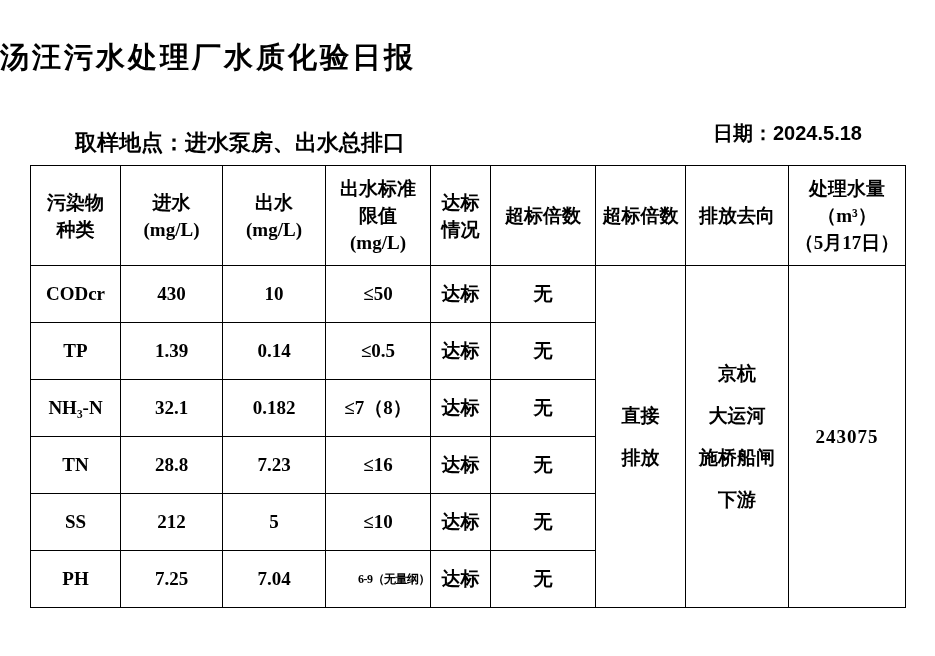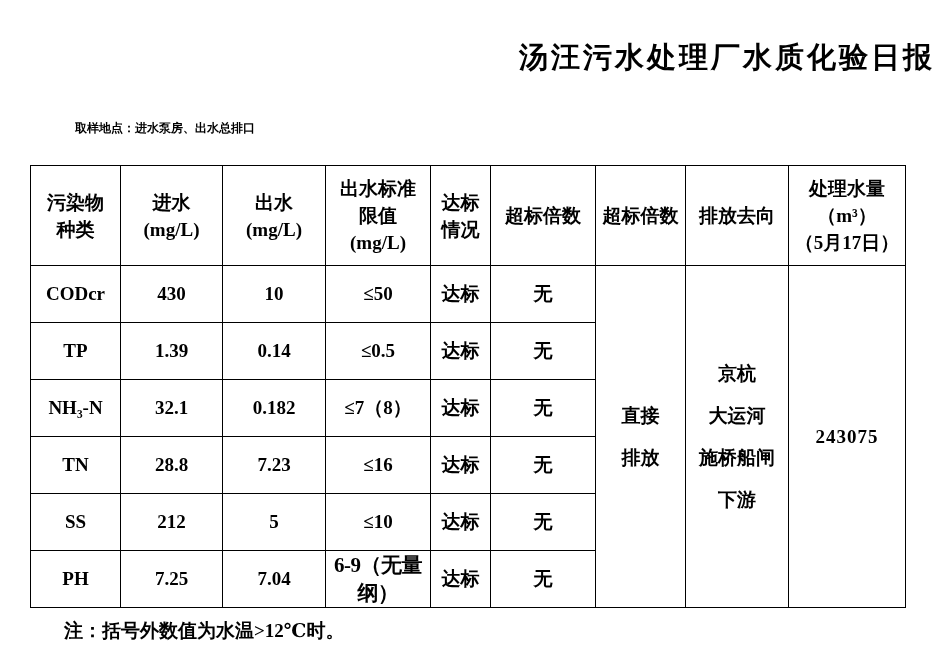--- a/index.html
+++ b/index.html
@@ -12,30 +12,30 @@
   }
   .page {
     position: relative;
     width: 935px; height: 656px;
     background: #ffffff;
     overflow: hidden;
   }
   .title {
     position: absolute;
     top: 38px; left: 0; right: 0;
-    text-align: right;
+    text-align: left;
     font-size: 29px;
     font-weight: bold;
     letter-spacing: 3px;
     font-family: "Liberation Sans", "DejaVu Sans", sans-serif;
   }
   .meta-sampling {
     position: absolute;
-    left: 75px; top: 120px;
-    font-size: 12px;
+    left: 75px; top: 128px;
+    font-size: 22px;
     font-weight: bold;
     font-family: "Liberation Sans", "DejaVu Sans", sans-serif;
   }
   .meta-date {
     position: absolute;
     left: 713px; top: 120px;
     font-size: 20px;
     font-weight: bold;
     font-family: "Liberation Sans", "DejaVu Sans", sans-serif;
   }
@@ -57,36 +57,37 @@
   }
   table.report tr.header-row { height: 100px; }
   table.report tr.data-row { height: 57px; }
   .hline { line-height: 27px; }
   .merged-lines div { line-height: 42px; }
   td.volume-cell {
     font-weight: normal;
     font-size: 27px;
     letter-spacing: 1px;
   }
-  tr.data-row:last-child td:nth-child(4) { font-size: 21px; letter-spacing: -0.5px; }
+  tr.data-row:last-child td:nth-child(4) { font-size: 12px; letter-spacing: -0.5px; text-align: right; }
   .note {
     position: absolute;
     left: 64px; top: 618px;
     font-size: 19px;
     font-weight: bold;
   }
 </style>
 </head>
 <body>
 
 <div class="page">
 
   <div class="title">汤汪污水处理厂水质化验日报</div>
 
   <div class="meta-sampling">取样地点：进水泵房、出水总排口</div>
+  <div class="meta-date">日期：2024.5.18</div>
 
   <table class="report">
     <colgroup>
       <col style="width:90px">
         <col style="width:102px">
         <col style="width:103px">
       <col style="width:105px">
         <col style="width:60px">
         <col style="width:105px">
       <col style="width:90px">
@@ -196,15 +197,14 @@
       <td>PH</td>
       <td>7.25</td>
       <td>7.04</td>
       <td>6-9（无量纲）</td>
       <td>达标</td>
       <td>无</td>
     </tr>
   </tbody>
     </table>
 
-  <div class="note">注：括号外数值为水温&gt;12℃时。</div>
 
 </div>
 
 </body></html>

